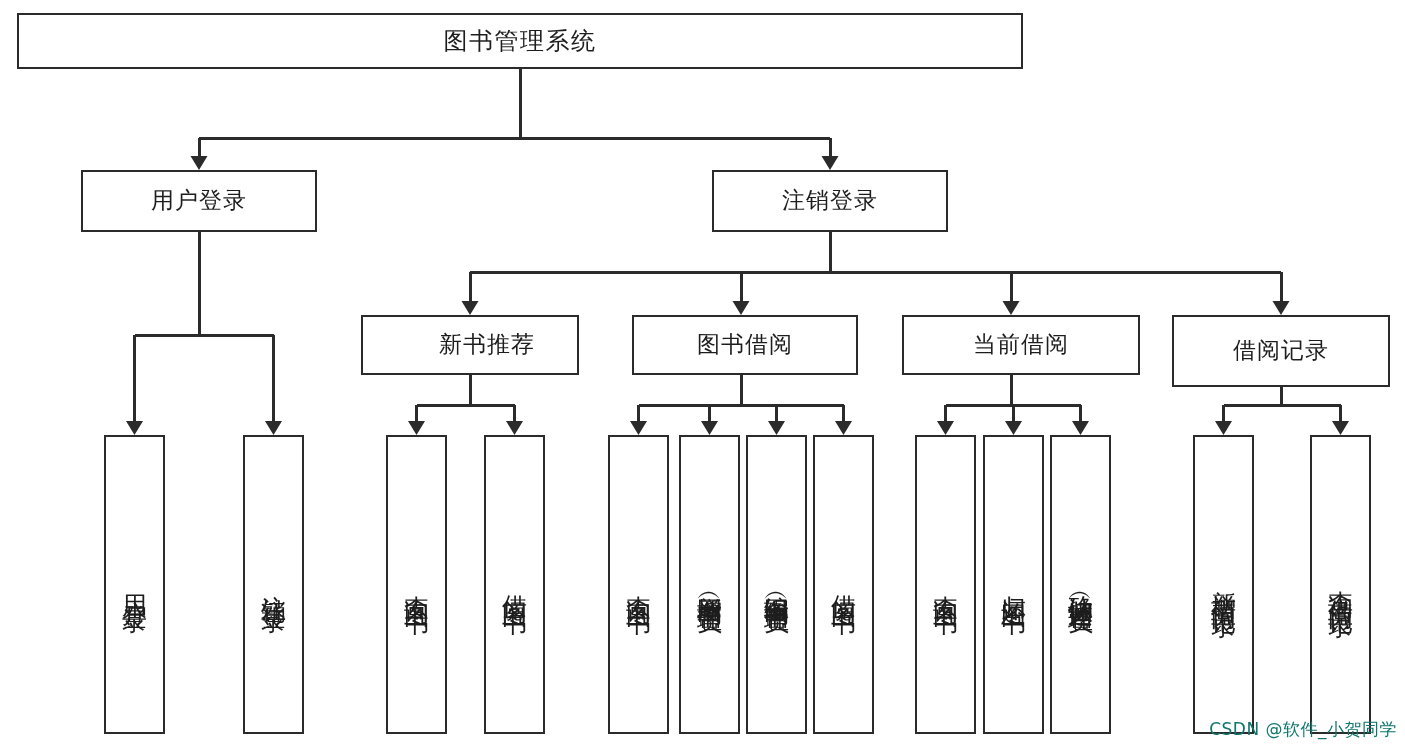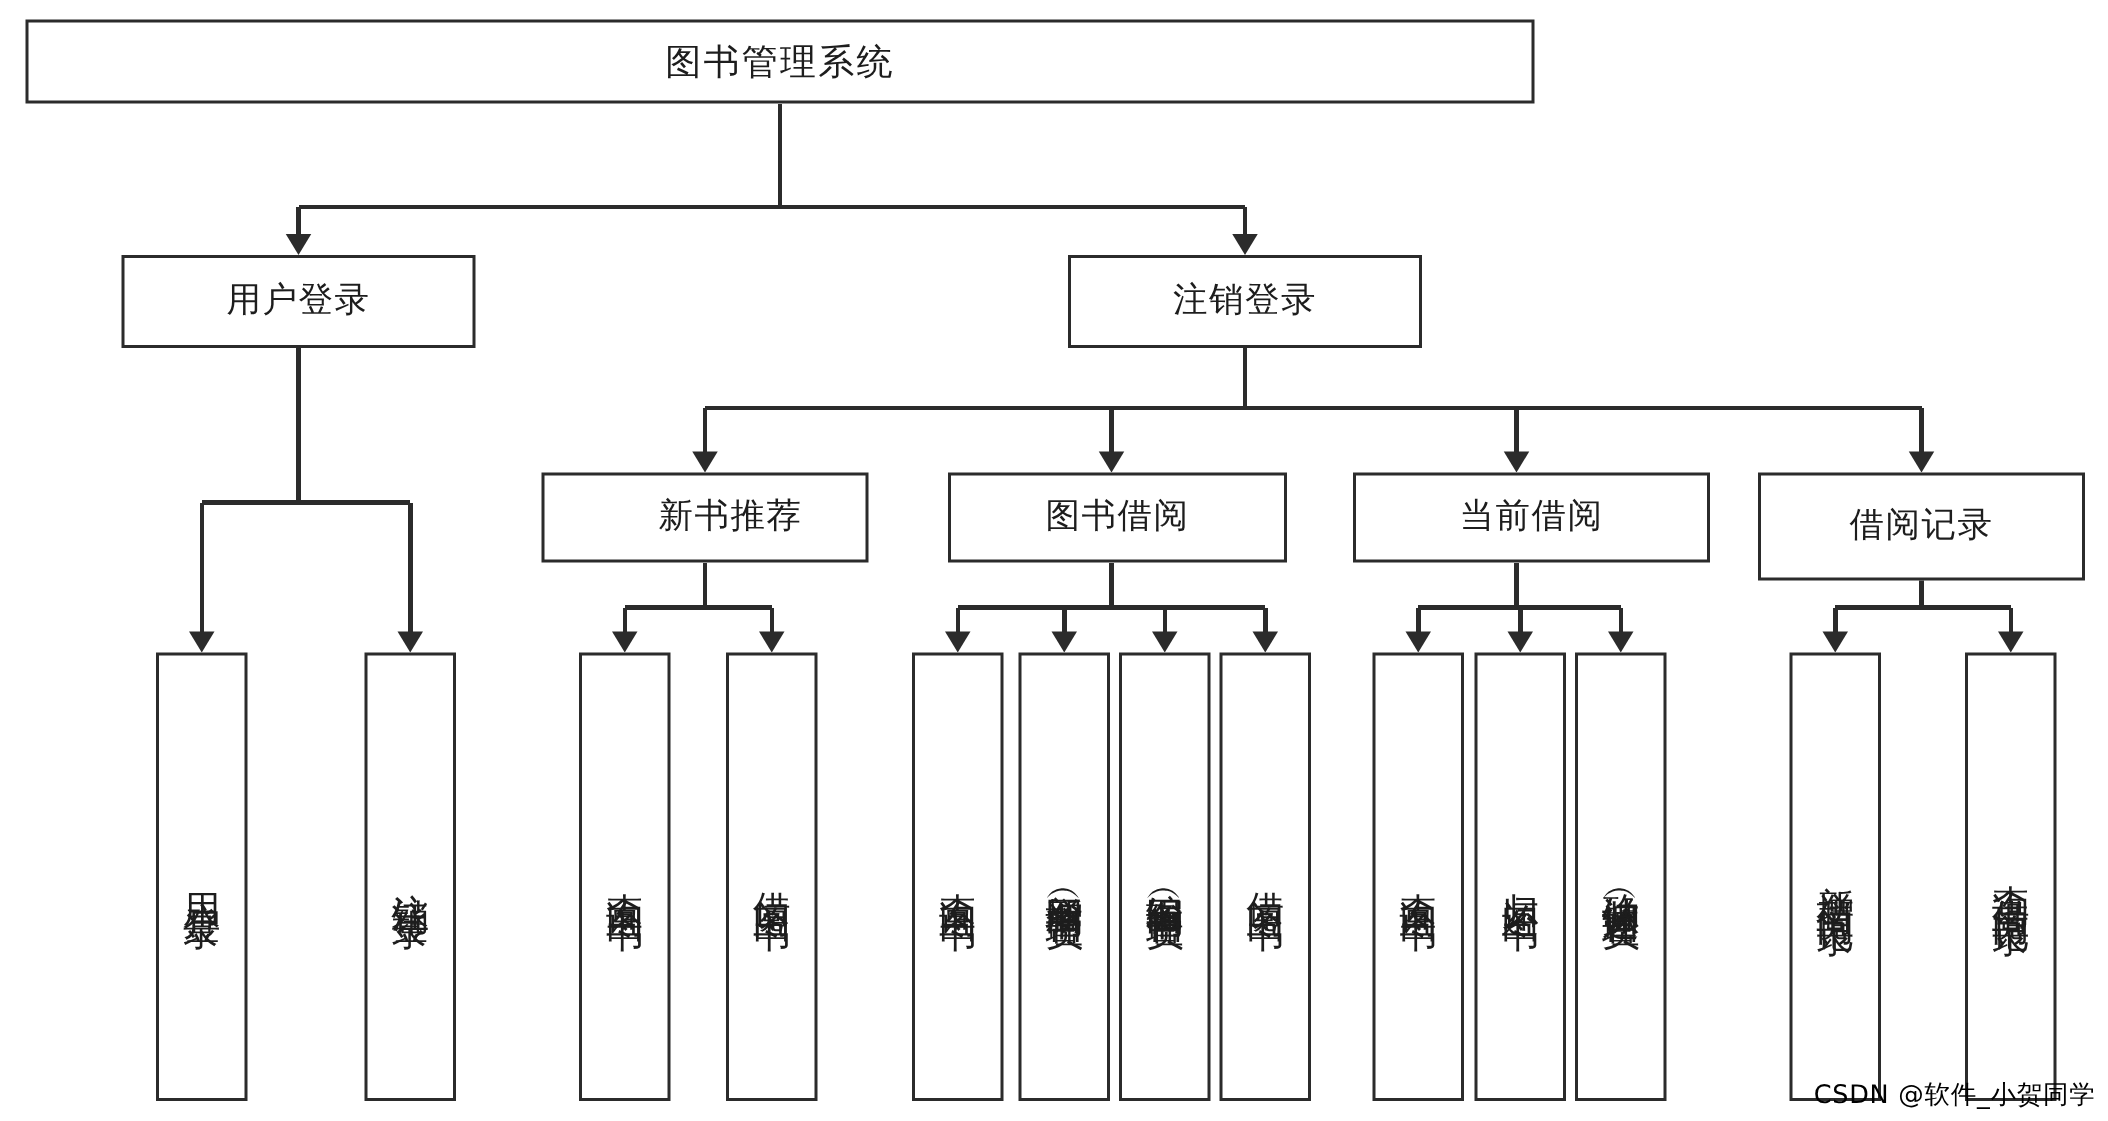--- a/index.html
+++ b/index.html
@@ -65,21 +65,21 @@
   }
   .node.vert.tall .label {
     font-size: 25px;
     letter-spacing: 2px;
   }
   .watermark {
     position: absolute;
     right: 8px;
     bottom: 6px;
     font-size: 17px;
-    color: #000000;
+    color: #0f766e;
     letter-spacing: 0.5px;
     z-index: 5;
     white-space: nowrap;
     font-family: "DejaVu Sans", "Liberation Sans", sans-serif;
   }
 </style>
 </head>
 <body>
 
 <div id="canvas">

